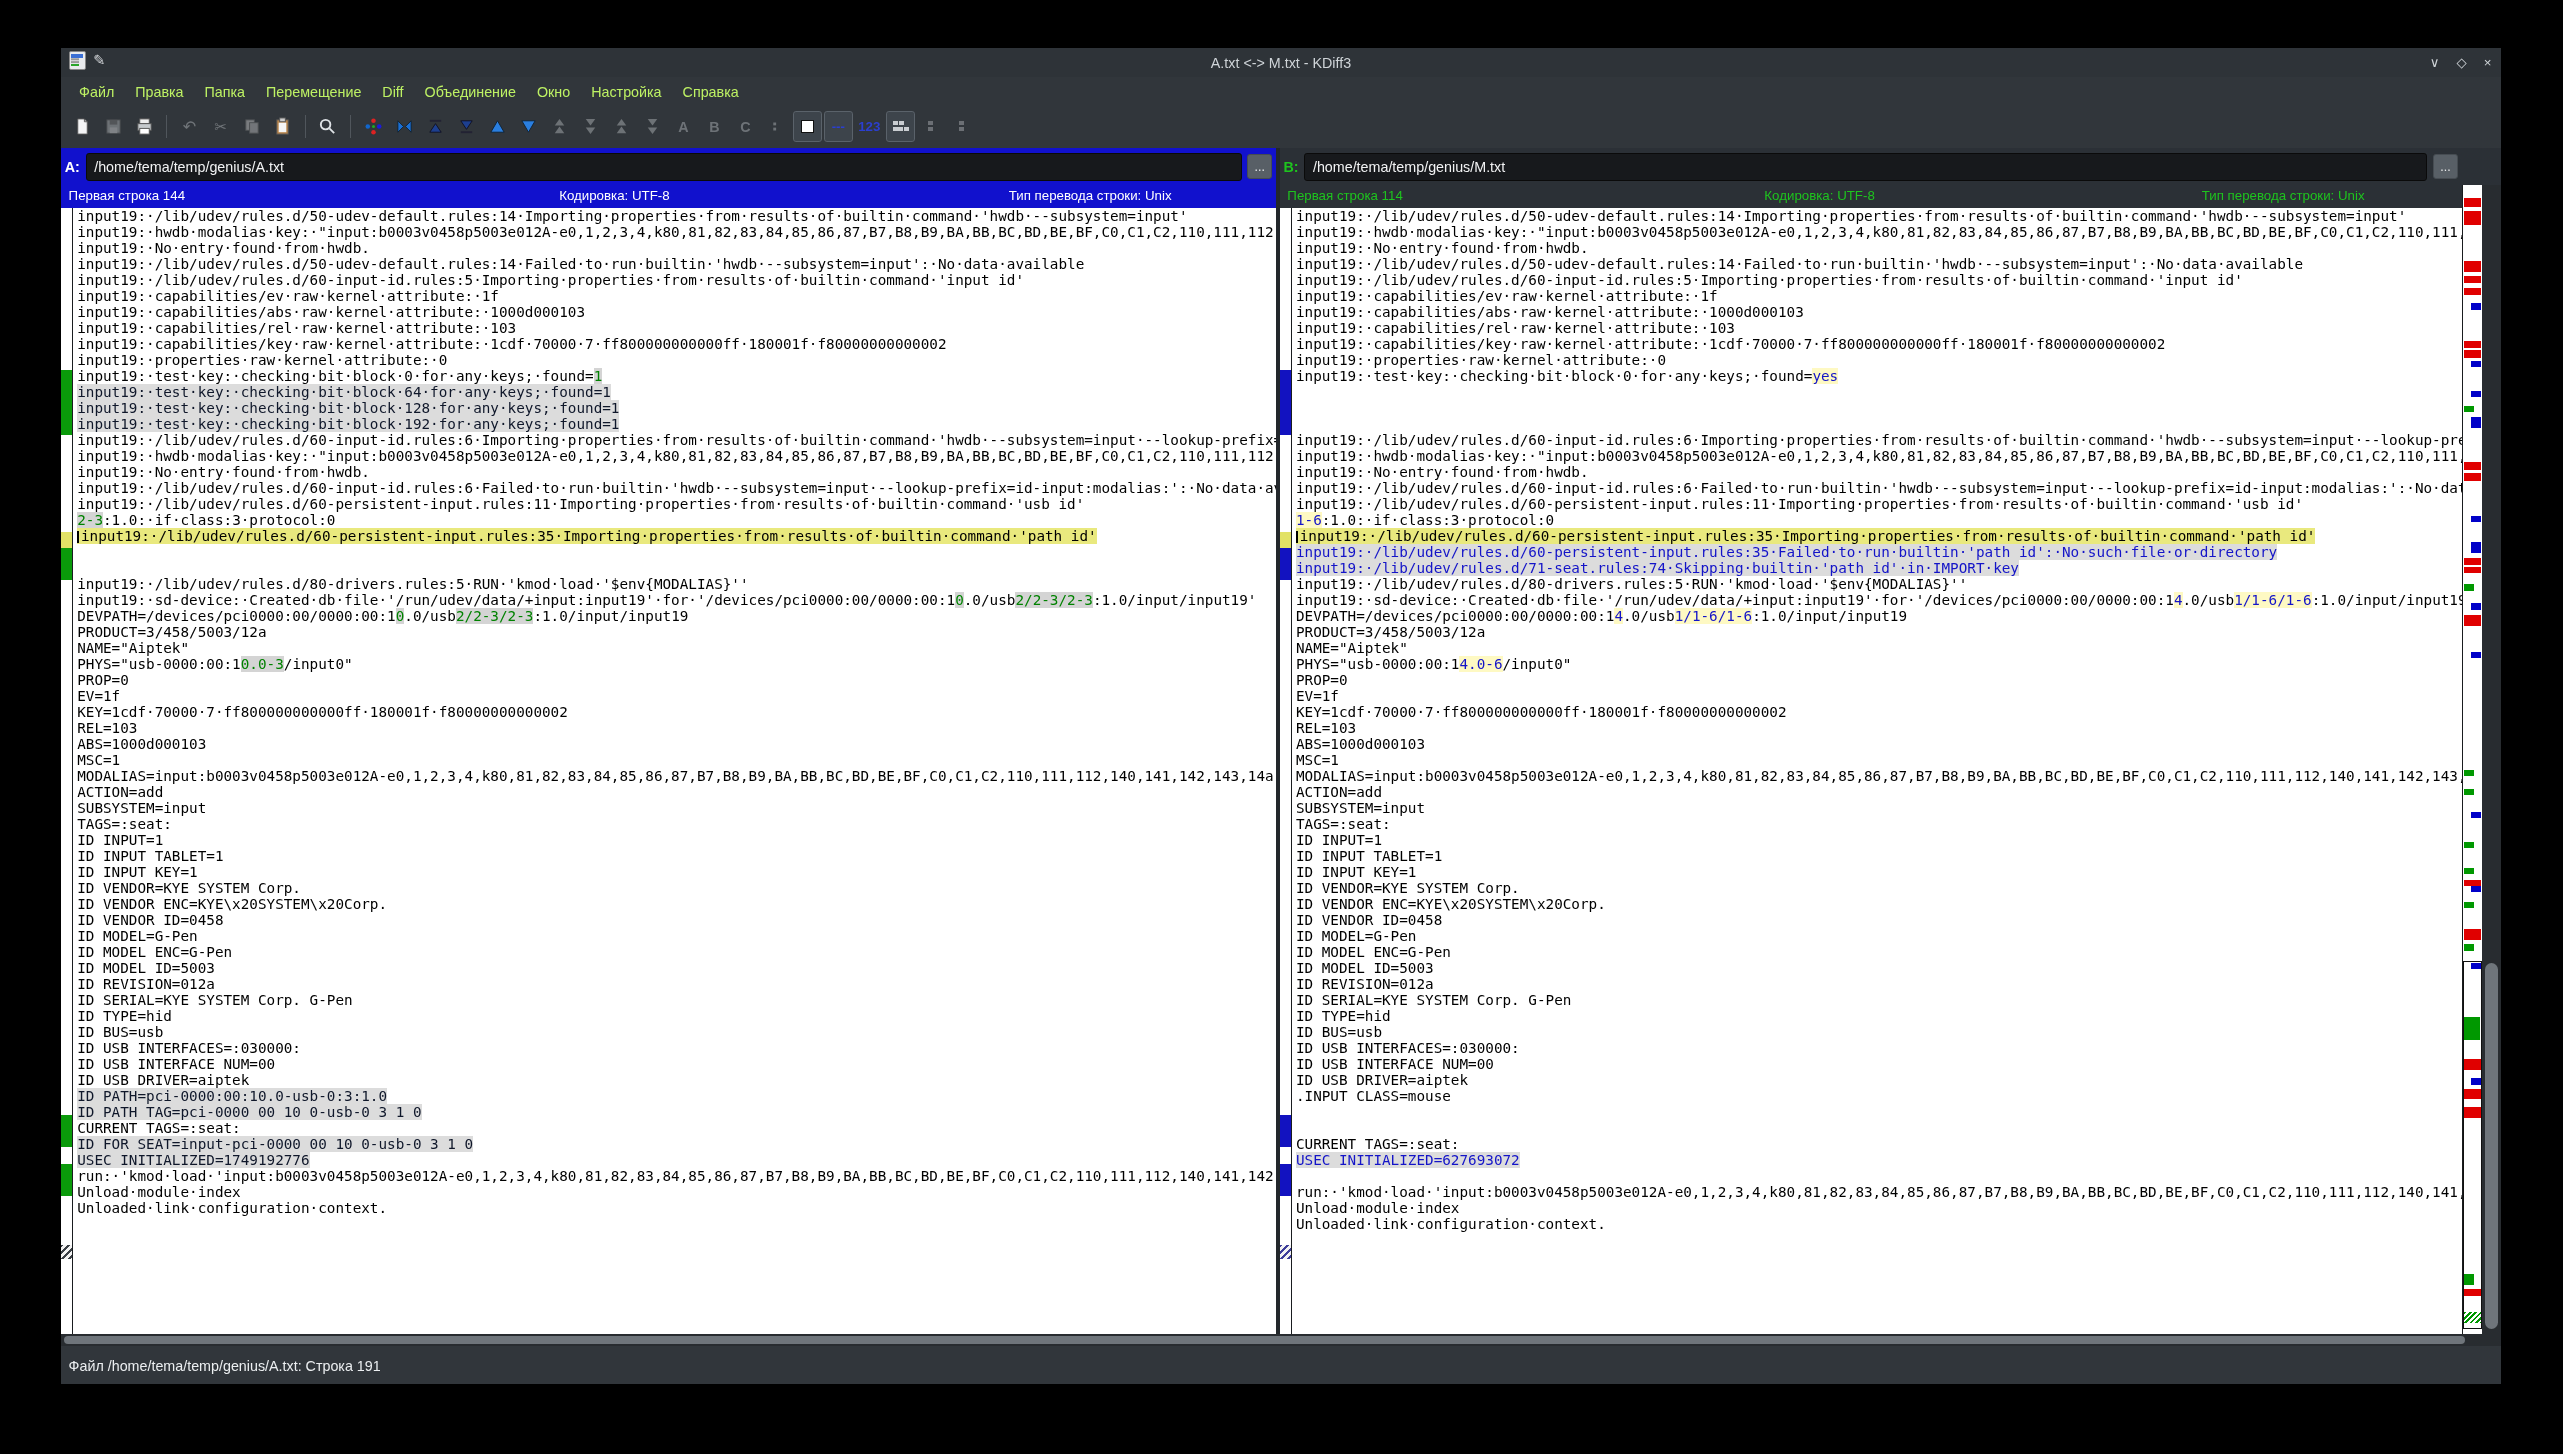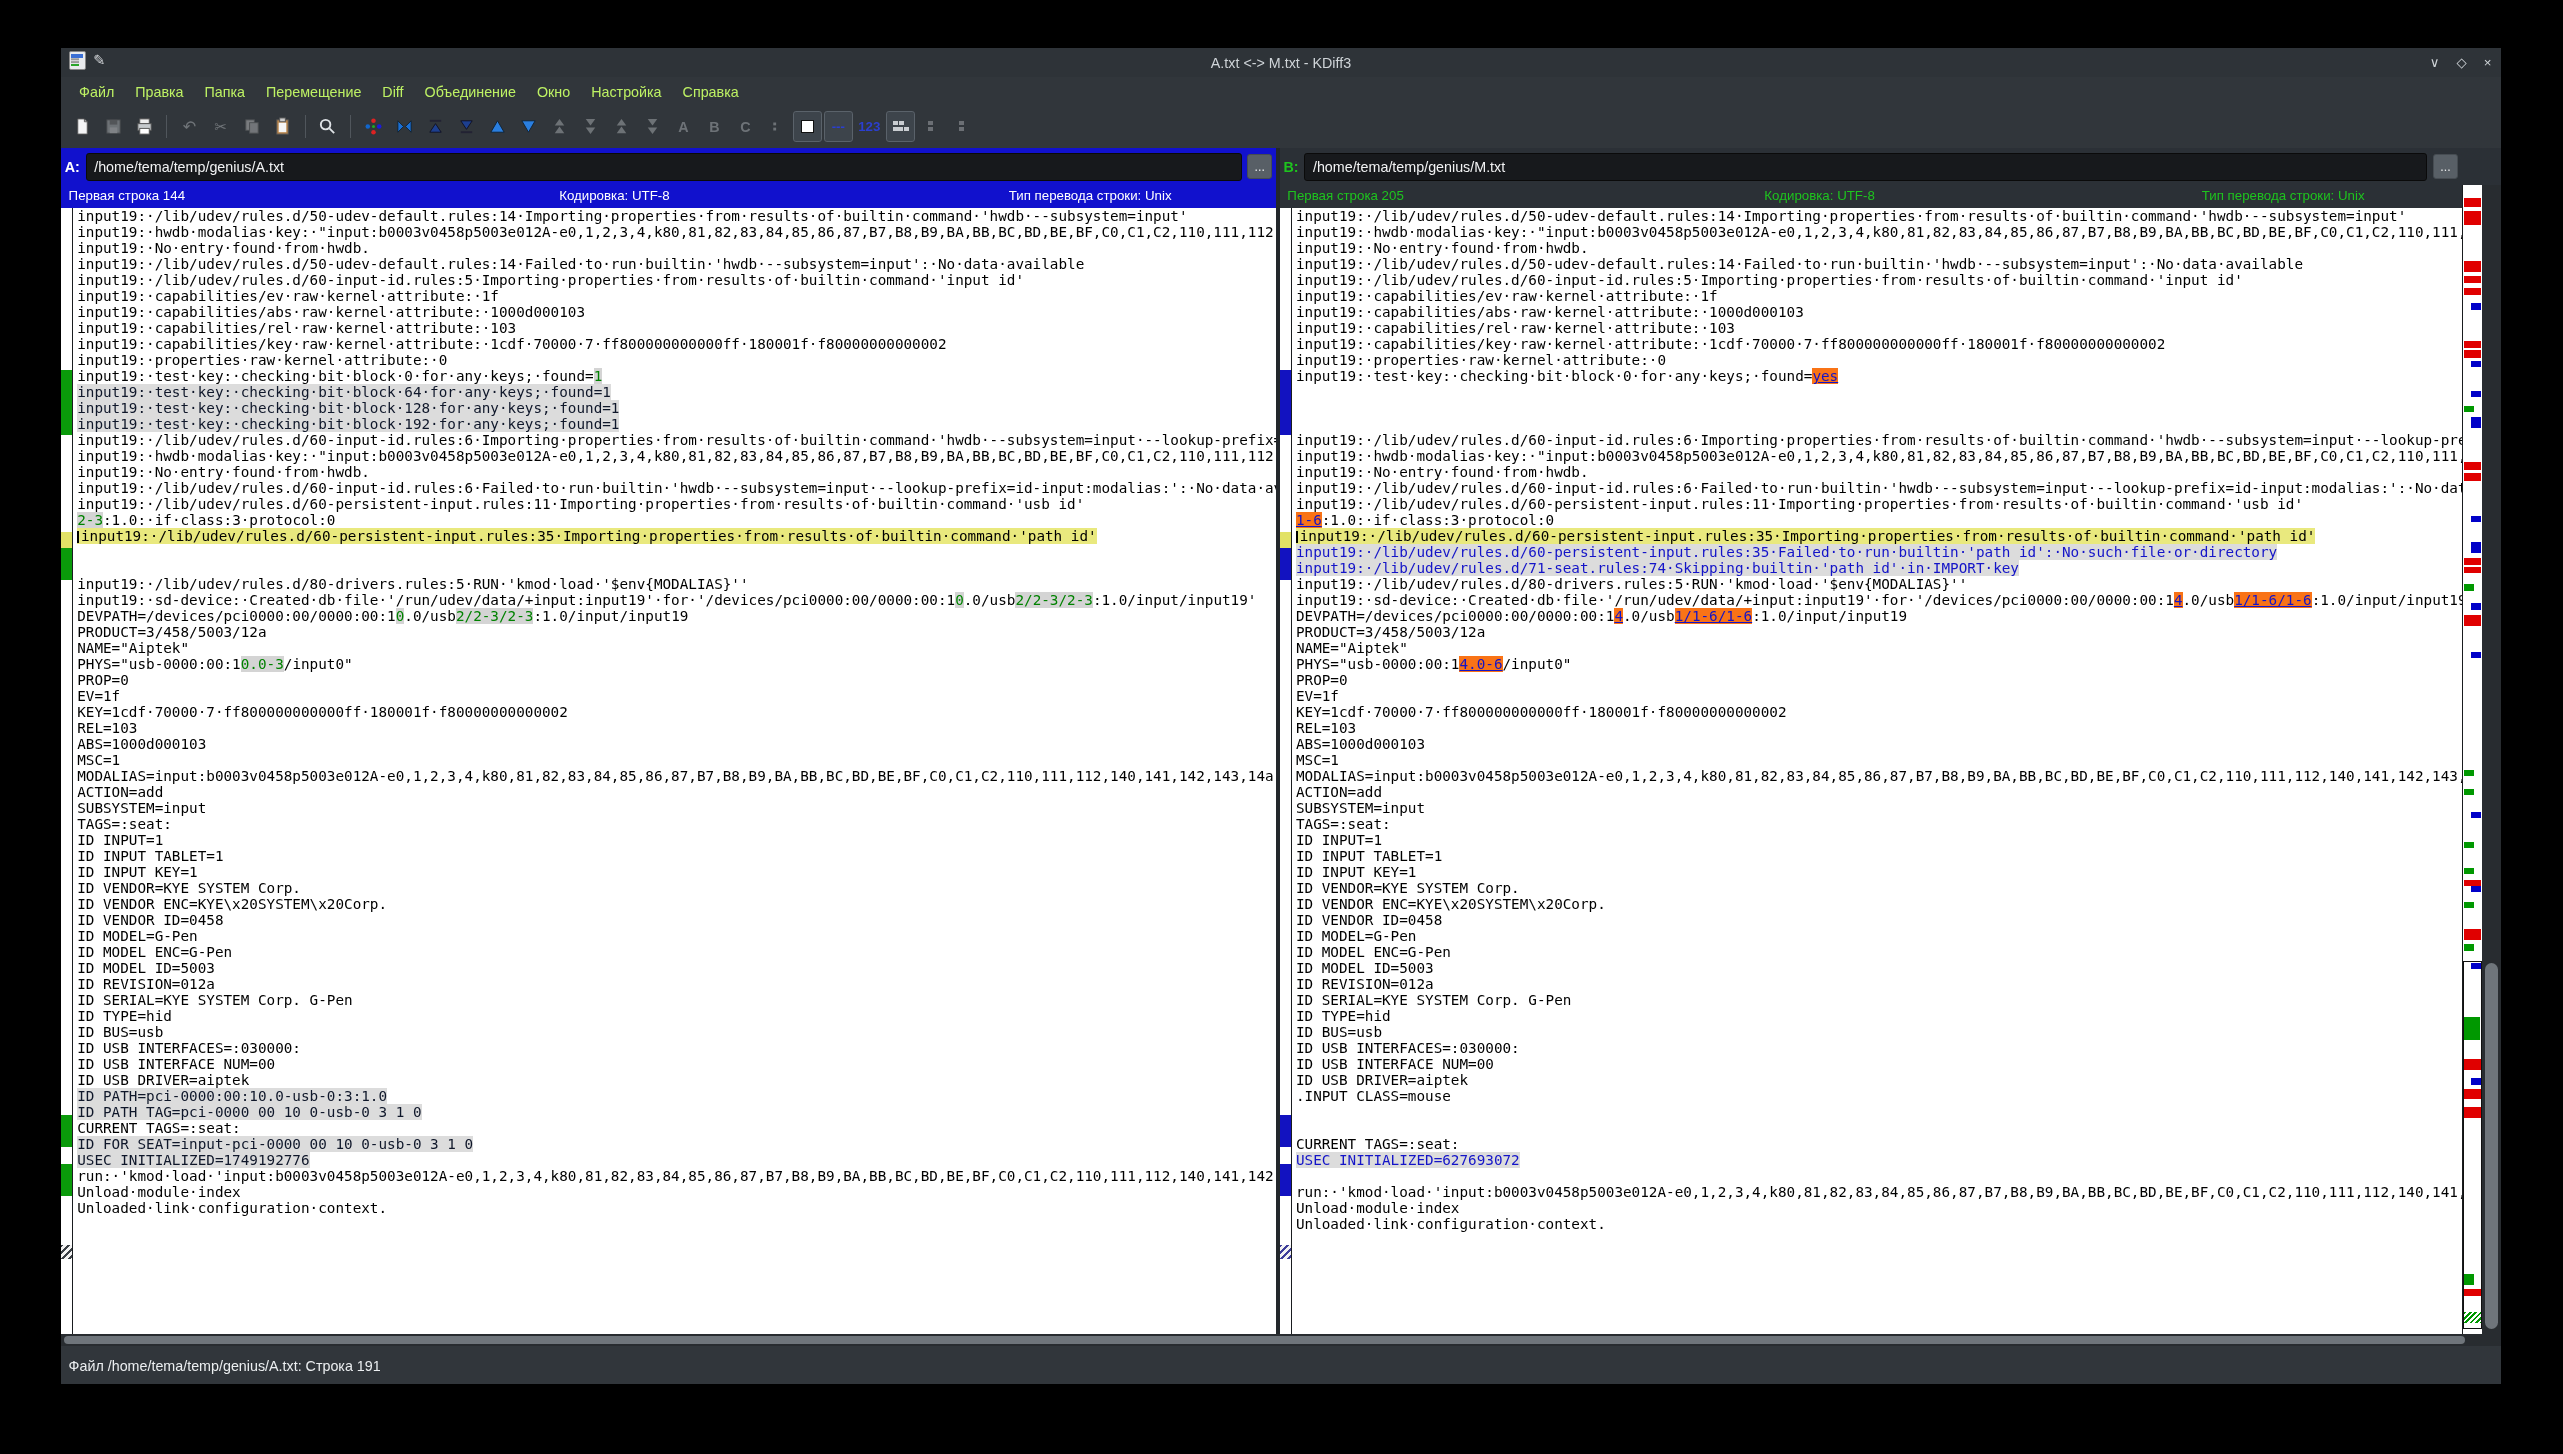--- a/index.html
+++ b/index.html
@@ -67,21 +67,21 @@
 
   .textarea{flex:1;overflow:hidden;padding-left:3.8px;font-family:"DejaVu Sans Mono",monospace;font-size:14.3px;}
   .row{height:16px;line-height:16px;white-space:pre;overflow:hidden;}
   .linebg{display:inline-block;height:16px;}
   .lb-a{background:#dcdcdc;}
   .lb-y{background:#e9e97e;}
   .sg-k{color:#000;}
   .sg-g{color:#0f172a;}
   .sg-b{color:#1414c8;}
   .sg-gh{color:#008200;background:#d4d4d4;}
-  .sg-bh{color:#1414c8;background:#f97316;text-decoration:underline;}
+  .sg-bh{color:#1414c8;background:#fef9c3;}
   .cursor{display:inline-block;width:1.9px;height:12.4px;background:#000;vertical-align:-1.9px;margin-right:1.9px;}
 
   
   .col-ov{width:21px;display:flex;flex-direction:column;}
   .ov-spacer{height:37px;background:#2b3036;}
   .overview{flex:1;background:#fff;position:relative;border-left:1px solid #191c1f;}
   .omark{position:absolute;}
   .ov-r{left:1px;right:1px;background:#e00000;}
   .ov-g{left:1px;width:10.5px;background:#009800;}
   .ov-gw{left:1px;width:16px;background:#009800;}
@@ -378,21 +378,21 @@
 
     <div class="divider"></div>
 
     <div class="col-b">
       <div class="filebar fb">
         <span class="pane-label">B:</span>
         <div class="pathbox">/home/tema/temp/genius/M.txt</div>
         <div class="browse-btn">...</div>
       </div>
       <div class="infobar ib">
-        <span class="info-first">Первая строка 205</span>
+        <span class="info-first">Первая строка 114</span>
         <span class="info-enc">Кодировка: UTF-8</span>
         <span class="info-eol">Тип перевода строки: Unix</span>
       </div>
       <div class="content">
         <div class="marginstrip" id="margin-b">
             <div class="mseg mm-b" style="top: 162px; height: 65px;"></div>
             <div class="mseg mm-y" style="top: 324px; height: 16px;"></div>
             <div class="mseg mm-b" style="top: 340px; height: 32px;"></div>
             <div class="mseg mm-b" style="top: 907px; height: 32px;"></div>
             <div class="mseg mm-b" style="top: 956px; height: 32px;"></div>

